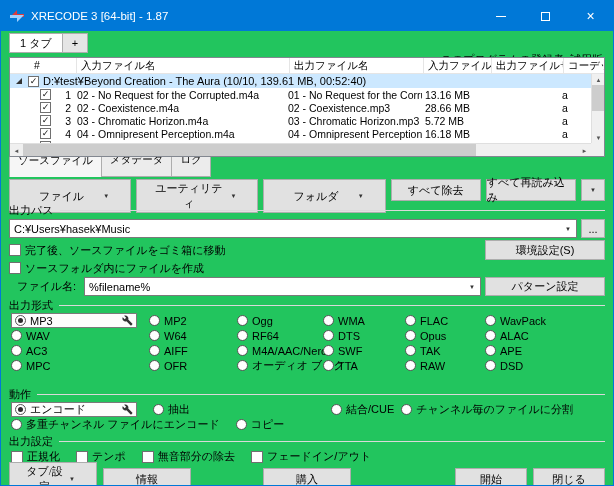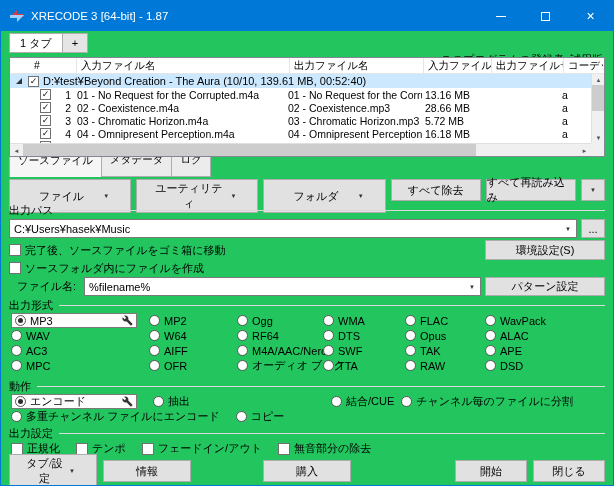--- a/index.html
+++ b/index.html
@@ -93,21 +93,21 @@
   .fname-row { margin:2px 8px 0; height:19px; gap:4px; }
   .fname-label { margin:0 4px 0 8px; white-space:nowrap; }
   .fname-row .combo { flex:1; }
   .pattern-btn { width:120px; height:19px; }
 
   .opt { display:inline-flex; align-items:center; gap:4px; white-space:nowrap; }
   .opt .cb { width:12px; height:12px; }
   .radio { width:11px; height:11px; border:1px solid #555; border-radius:50%; background:#fff; position:relative; flex:0 0 auto; }
   .radio.sel::after { content:""; position:absolute; left:2px; top:2px; right:2px; bottom:2px; border-radius:50%; background:#2b2b2b; }
 
-  .fmt-grid { margin:1px 8px 4px 10px; display:grid; grid-template-columns:138px 88px 86px 82px 80px auto; grid-auto-rows:15px; align-items:center; flex:0 0 auto; }
+  .fmt-grid { margin:1px 8px 12px 10px; display:grid; grid-template-columns:138px 88px 86px 82px 80px auto; grid-auto-rows:15px; align-items:center; flex:0 0 auto; }
   .sel-box { display:flex; align-items:center; gap:4px; width:126px; height:15px; border:1px solid #7a7a7a; background:#fdfdfd; padding:0 3px; }
   .sel-box .spacer { flex:1; }
   .wrench { display:flex; }
 
   .act-rows { margin:1px 8px 0 10px; flex:0 0 auto; }
   .act-row { display:flex; align-items:center; height:15px; }
   .ml16 { margin-left:16px; } .ml141 { margin-left:141px; } .ml7 { margin-left:7px; }
 
   .set-row { margin:1px 8px 0 10px; height:15px; display:flex; align-items:center; gap:16px; flex:0 0 auto; }
 
@@ -173,21 +173,21 @@
             </span>
           <span class="gtext">D:¥test¥Beyond Creation - The Aura (10/10, 139.61 MB, 00:52:40)</span>
         </div>
 
         <div class="trow">
           <span class="indent"></span>
           <span class="cb">
               <span class="mark">✓</span>
             </span>
           <span class="c-num">1</span>
-          <span class="c-in">01 - No Request for the Corrupted.m4a</span>
+          <span class="c-in">02 - No Request for the Corrupted.m4a</span>
           <span class="c-out">01 - No Request for the Corrupted.mp3</span>
           <span class="c-is">13.16 MB</span>
           <span class="c-os"></span>
           <span class="c-cd">a</span>
         </div>
         <div class="trow">
           <span class="indent"></span>
           <span class="cb">
               <span class="mark">✓</span>
             </span>
@@ -489,25 +489,25 @@
       <label class="opt">
           <span class="cb"></span>
           <span>正規化</span>
         </label>
       <label class="opt">
           <span class="cb"></span>
           <span>テンポ</span>
         </label>
       <label class="opt">
           <span class="cb"></span>
+          <span>無音部分の除去</span>
+        </label>
+      <label class="opt">
+          <span class="cb"></span>
           <span>フェードイン/アウト</span>
-        </label>
-      <label class="opt">
-          <span class="cb"></span>
-          <span>無音部分の除去</span>
         </label>
     </div>
 
     <div class="bottombar">
       <div class="btn split bb-btn">
         <span class="btn-label">タブ/設定</span>
         <span class="btn-divider"></span>
         <span class="btn-arrow">▼</span>
       </div>
       <span class="sp6"></span>

